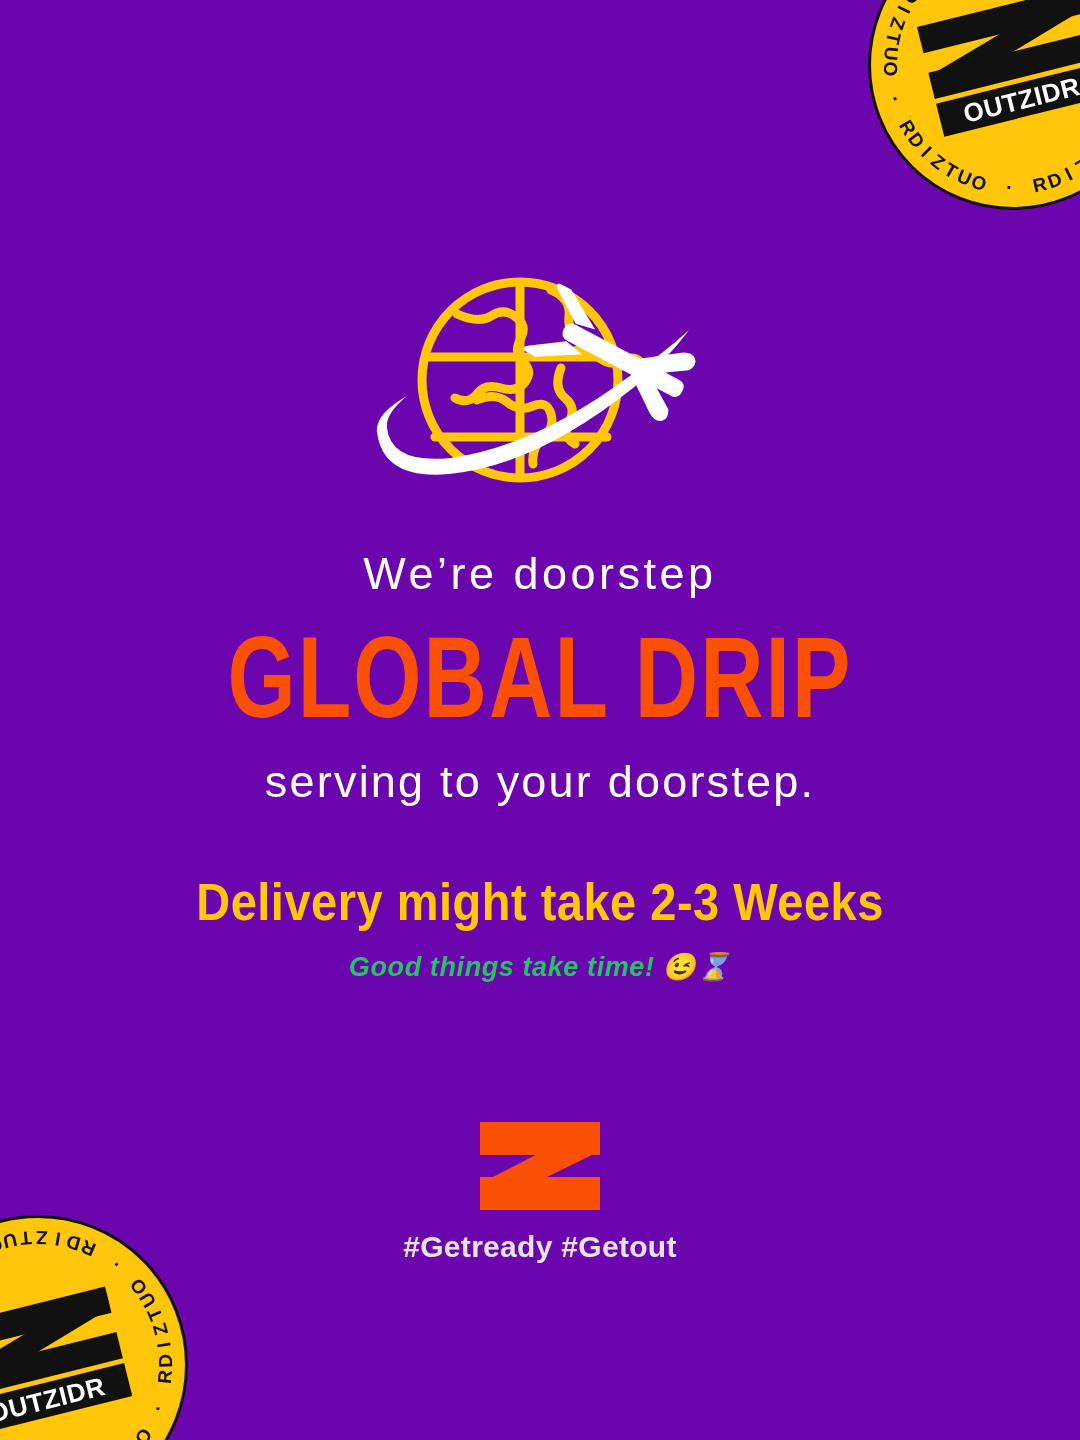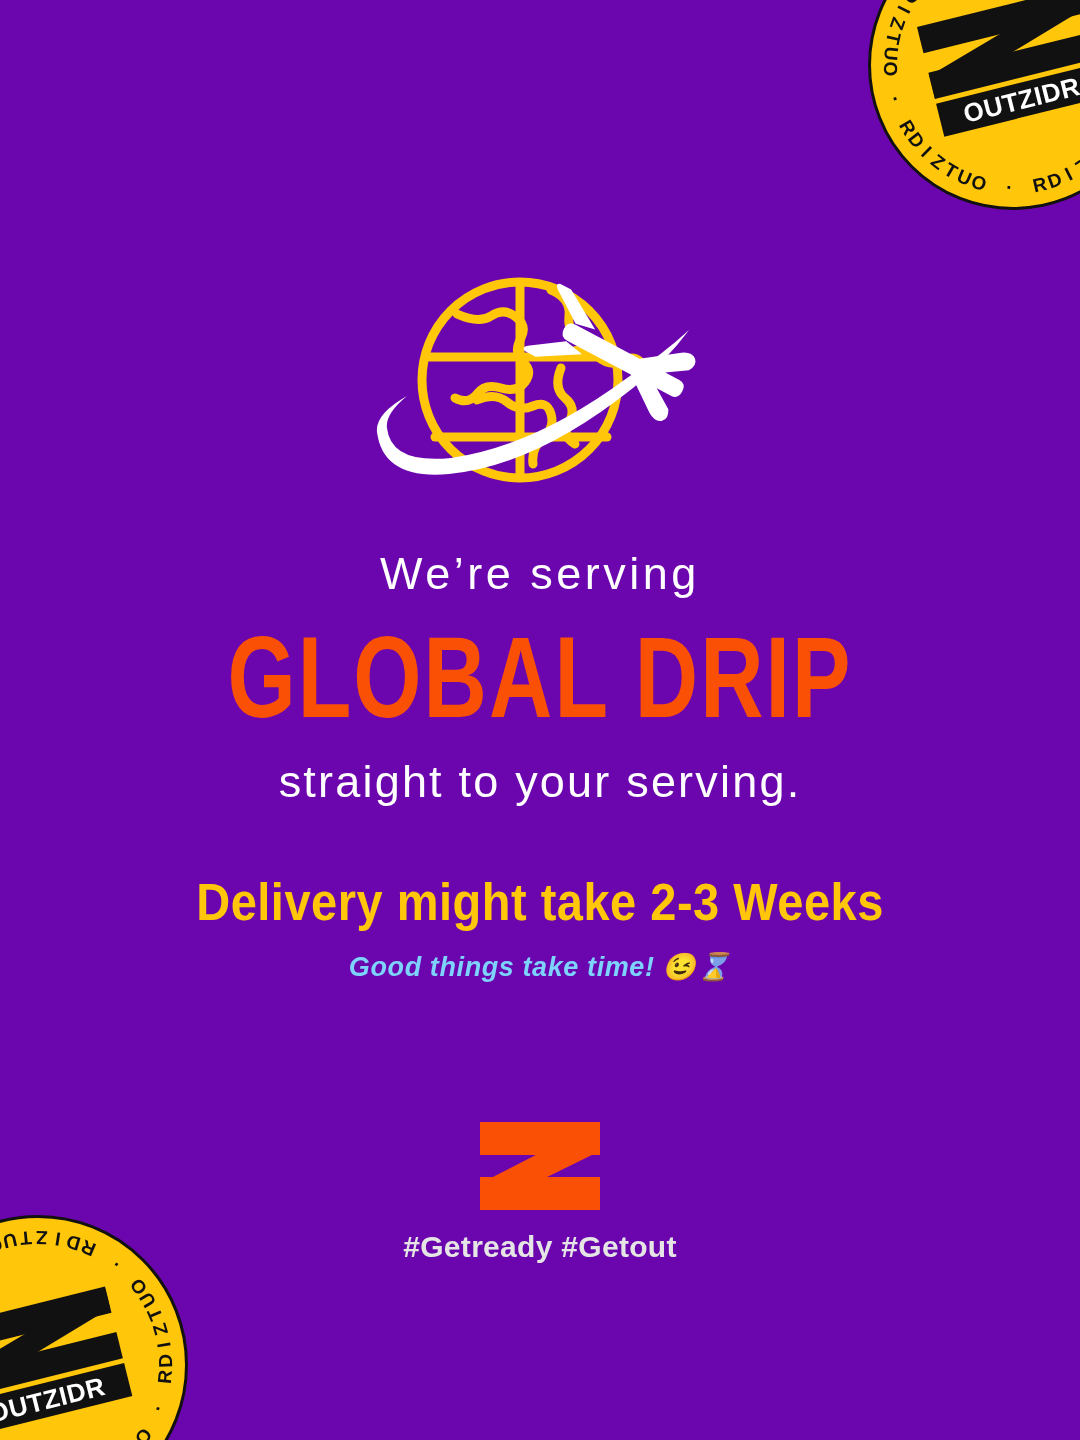--- a/index.html
+++ b/index.html
@@ -149,21 +149,21 @@
   }
   .line-delivery {
     color: #FFC60A;
     font-size: 47px;
     font-weight: 700;
     letter-spacing: 0.5px;
     margin-top: 66px;
     transform: scaleY(1.1);
   }
   .line-goodthings {
-    color: #7dd3fc;
+    color: #22c55e;
     font-size: 27px;
     font-weight: 700;
     font-style: italic;
     letter-spacing: 0.6px;
     margin-top: 22px;
   }
 
   
   #footer {
     position: absolute;
@@ -265,23 +265,23 @@
         <path d="M10 34 q0 -9 9 -9 h72 l34 -25 q9 -6 15 -1 q5 5 0 13 l-20 13 h16
                  q8 0 8 9 q0 9 -8 9 h-16 l20 13 q5 8 0 13 q-6 5 -15 -1 l-34 -25 h-72
                  q-9 0 -9 -9 Z"></path>
         <path d="M18 24 l-32 -22 q-5 -4 0 -6 l12 0 l40 24 Z"></path>
         <path d="M18 44 l-32 22 q-5 4 0 6 l12 0 l40 -24 Z"></path>
       </g>
     </svg>
   </div>
 
   <div id="copy">
-    <div class="line-serving">We’re serving</div>
+    <div class="line-serving">We’re doorstep</div>
     <div class="line-global">GLOBAL DRIP</div>
-    <div class="line-doorstep">straight to your serving.</div>
+    <div class="line-doorstep">serving to your doorstep.</div>
     <div class="line-delivery">Delivery might take 2-3 Weeks</div>
     <div class="line-goodthings">Good things take time! 😉⌛</div>
   </div>
 
   <div id="footer">
     <div id="brand-z">
       <div class="b-top"></div>
       <div class="b-diag"></div>
       <div class="b-bot"></div>
     </div>

